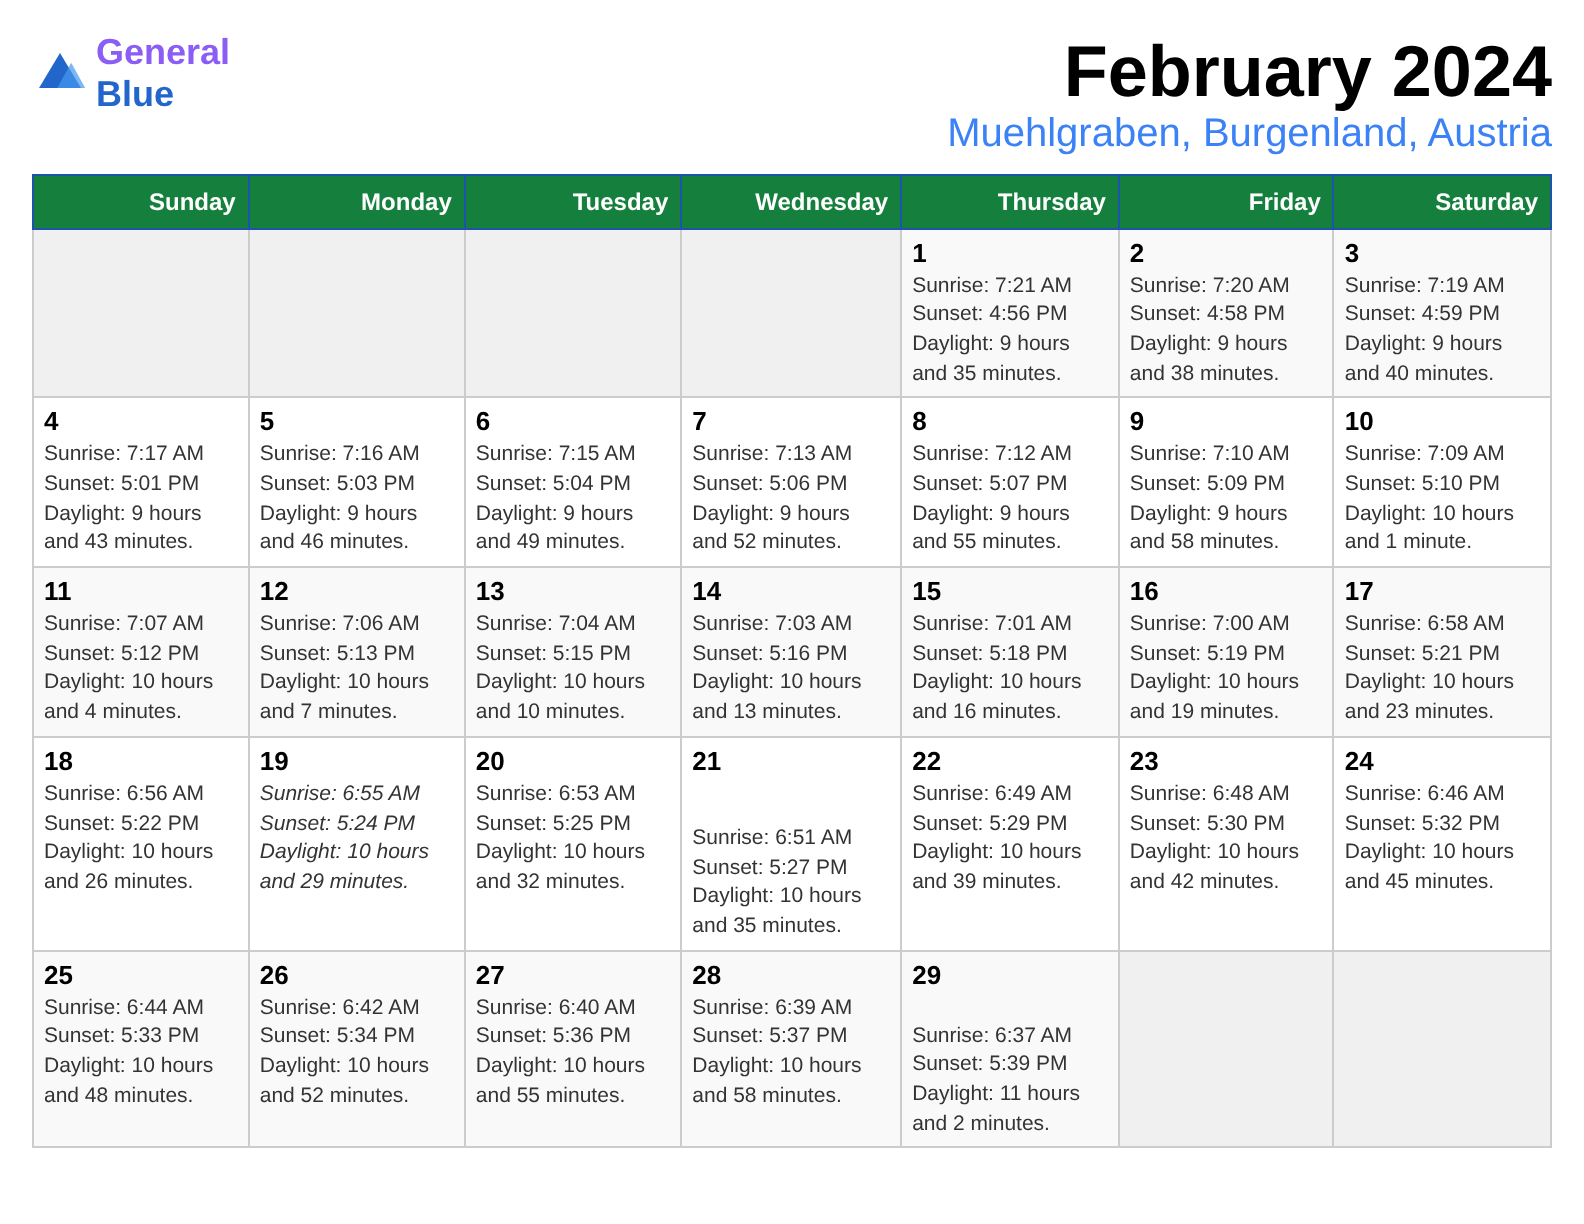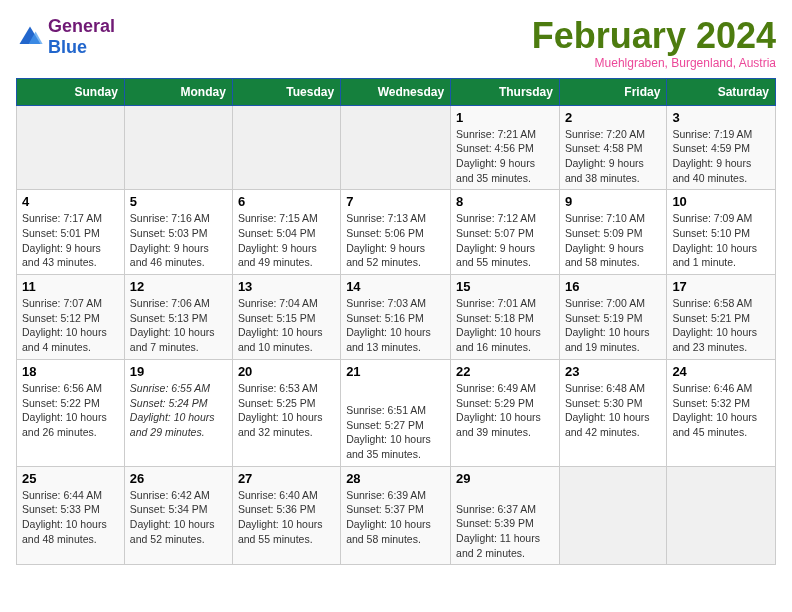--- a/index.html
+++ b/index.html
@@ -17,43 +17,43 @@
       margin-bottom: 8px;
     }
     .logo {
       display: flex;
       align-items: center;
       gap: 4px;
     }
     .logo-text-general {
       font-size: 18px;
       font-weight: bold;
-      color: #701a75;
+      color: #8b5cf6;
     }
     .logo-text-blue {
       font-size: 18px;
       font-weight: bold;
       color: #2266cc;
     }
     .logo-icon {
       width: 28px;
       height: 28px;
     }
     .title-area {
       text-align: right;
     }
     .main-title {
       font-size: 36px;
       font-weight: bold;
-      color: #4d7c0f;
+      color: #000000;
       line-height: 1.1;
     }
     .subtitle {
-      font-size: 12px;
-      color: #ec4899;
+      font-size: 20px;
+      color: #3b82f6;
     }
     table {
       width: 100%;
       border-collapse: collapse;
       font-size: 11px;
     }
     thead th {
       background: #15803d;
       color: #fff;
       text-align: right;

